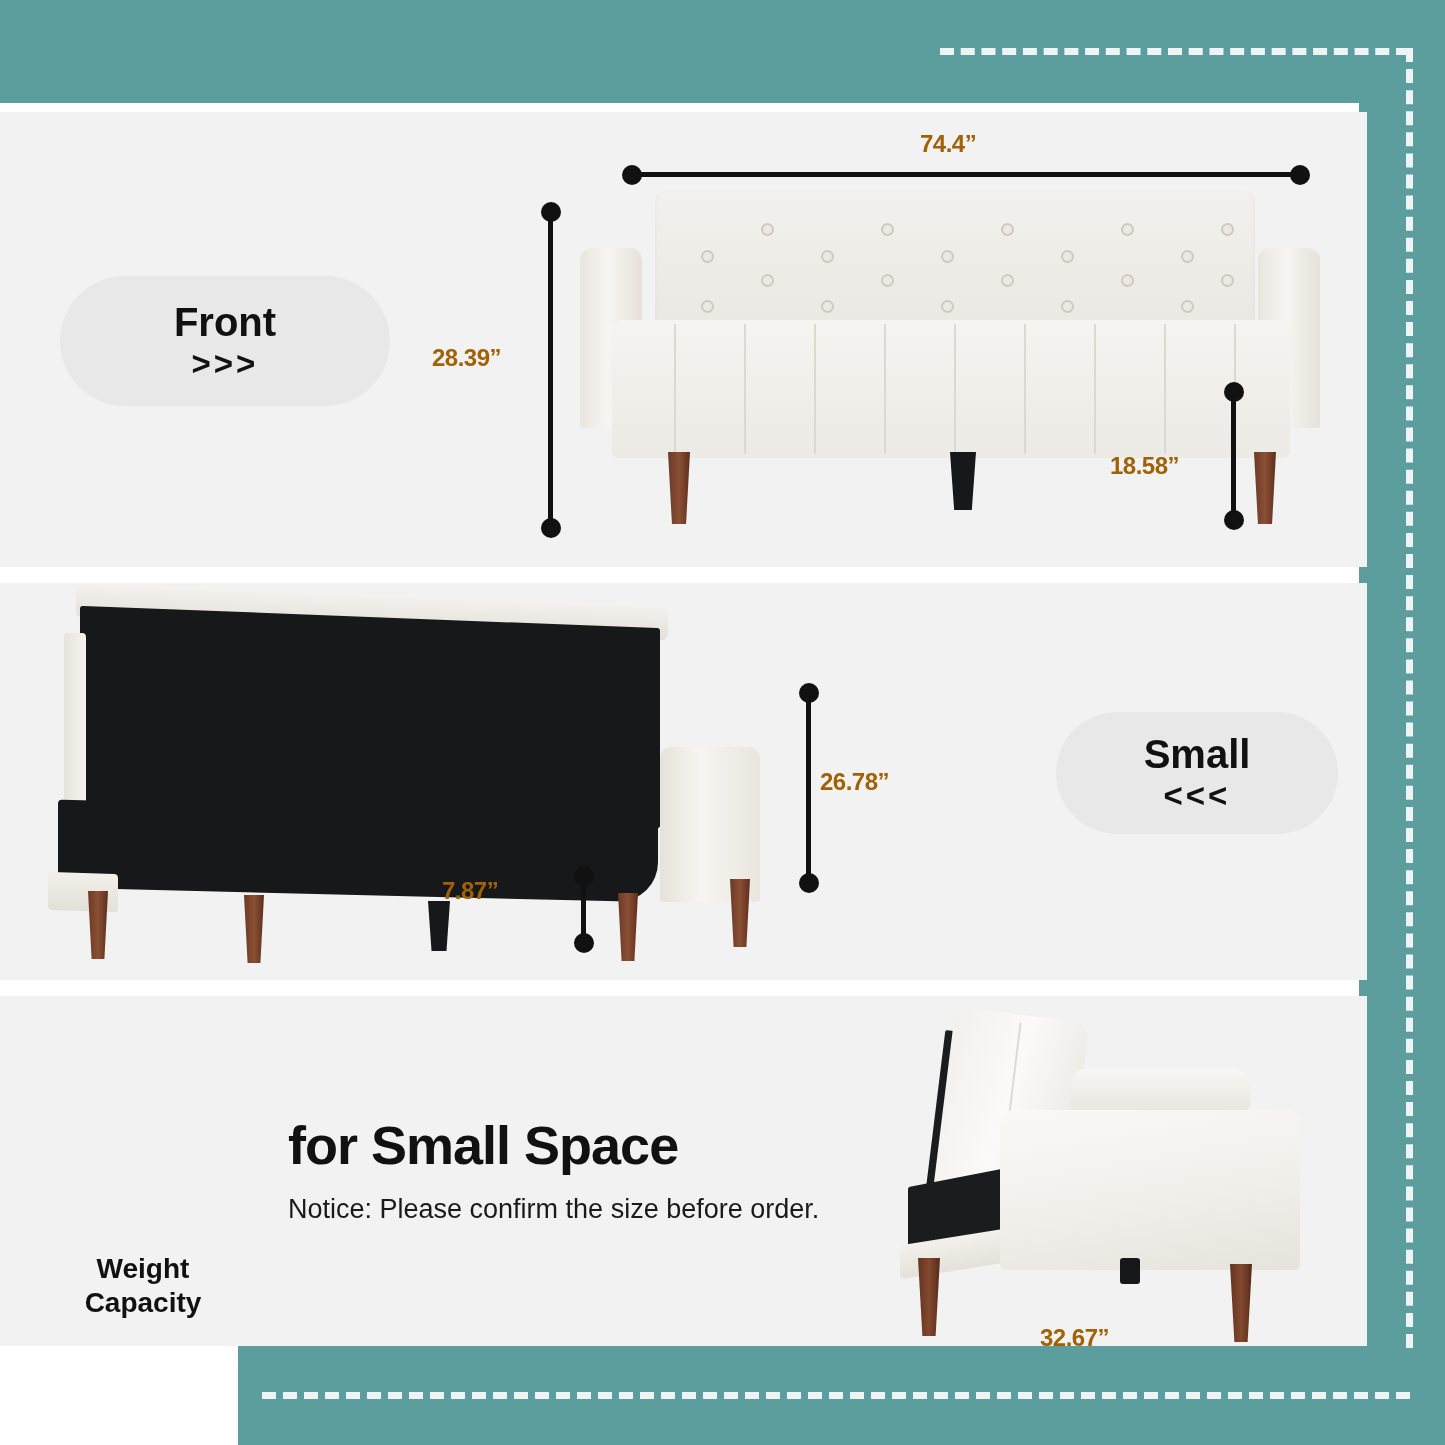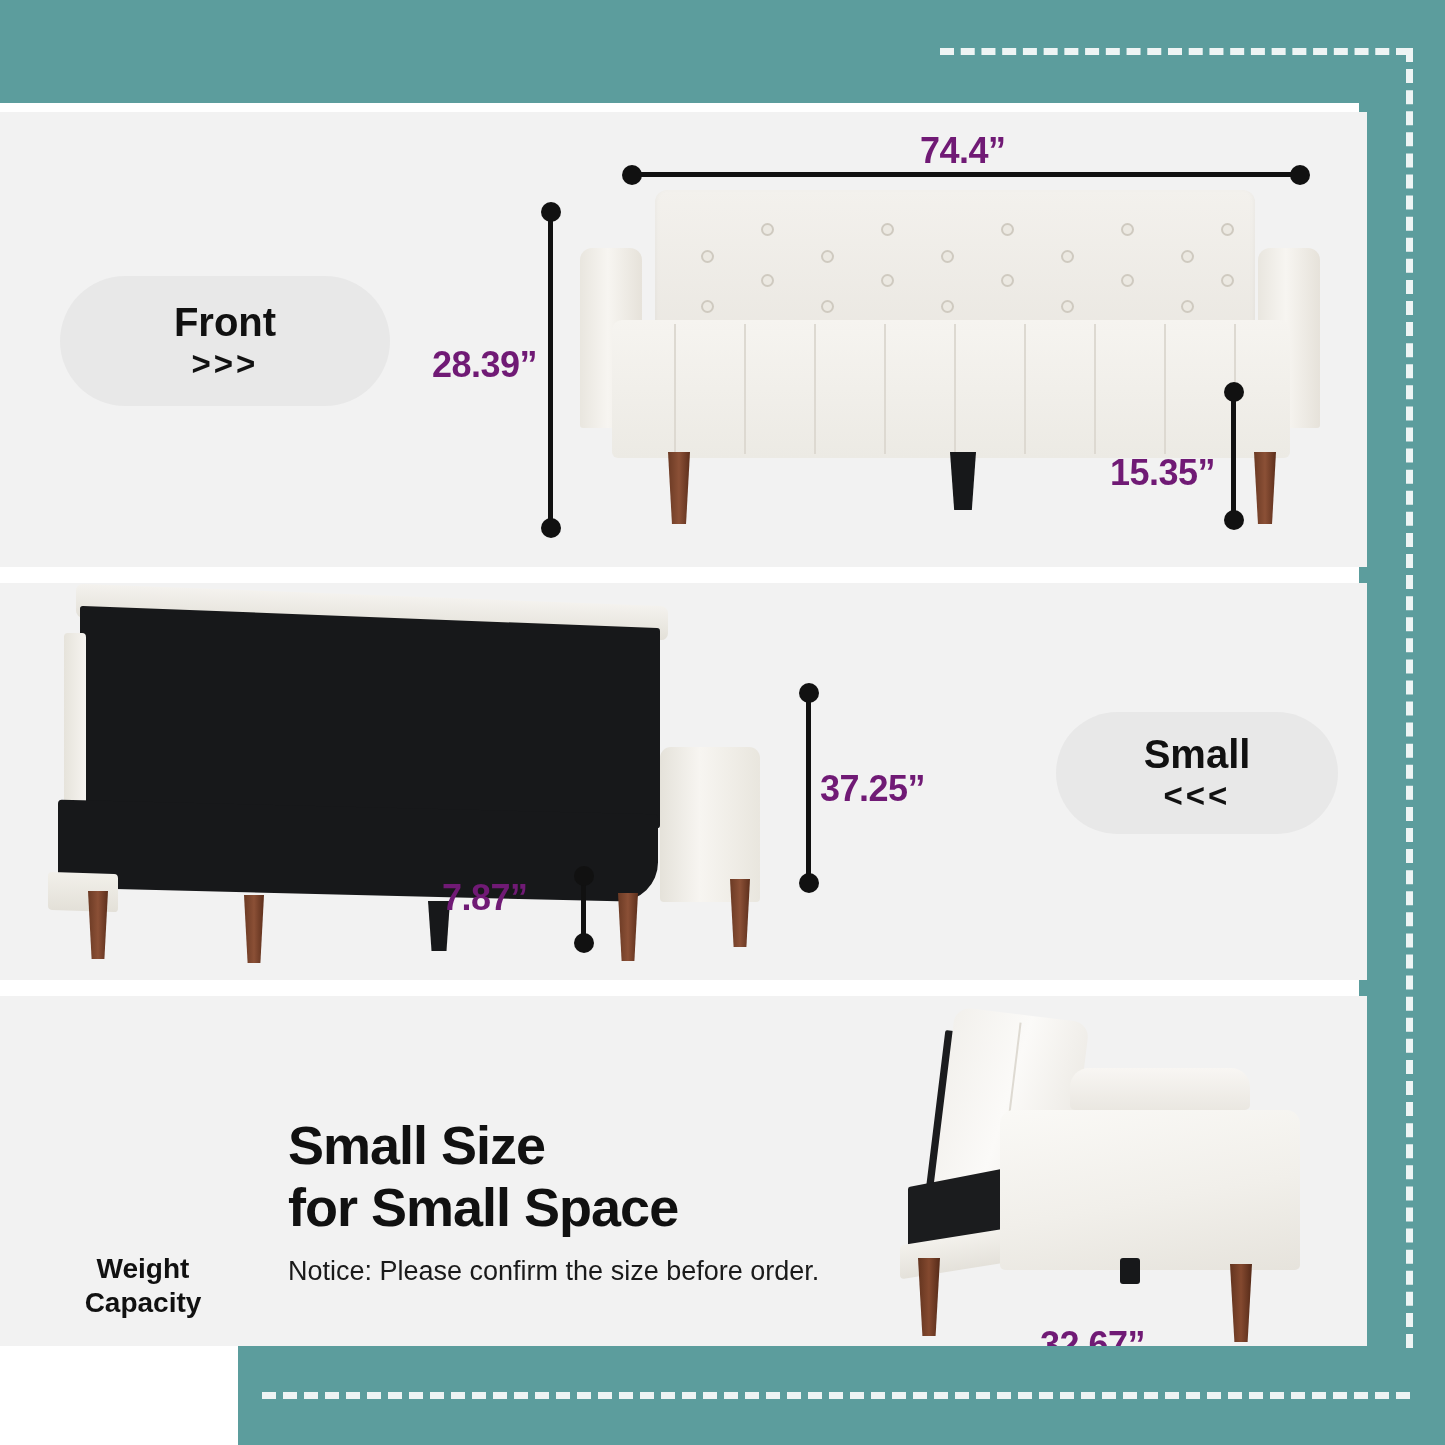--- a/index.html
+++ b/index.html
@@ -69,21 +69,21 @@
 
   
   .dim-line-h, .dim-line-v { position:absolute; }
   .dim-line-h { height:5px; background:#111; }
   .dim-line-v { width:5px; background:#111; }
   .dot {
     position:absolute; width:20px; height:20px;
     background:#111; border-radius:50%;
   }
   .dim-label {
-    position:absolute; font-size:36px; font-weight:600; color:#701a75;
+    position:absolute; font-size:24px; font-weight:600; color:#a16207;
     white-space:nowrap; letter-spacing:-0.5px;
   }
 
   
   .sofa-front { position:absolute; left:570px; top:190px; width:760px; height:345px; }
 
   .sf-back {
     position:absolute; left:85px; top:0px; width:600px; height:160px;
     background:linear-gradient(180deg,#f3f1ed 0%,#eae7e1 100%);
     border-radius:12px 12px 4px 4px;
@@ -318,21 +318,21 @@
     <div class="dim-label" style="left:920px; top:18px;">74.4”</div>
     <div class="dim-line-h" style="left:632px; top:60px; width:668px;"></div>
     <div class="dot" style="left:622px; top:53px;"></div>
     <div class="dot" style="left:1290px; top:53px;"></div>
 
     <div class="dim-label" style="left:432px; top:232px;">28.39”</div>
     <div class="dim-line-v" style="left:548px; top:98px; height:316px;"></div>
     <div class="dot" style="left:541px; top:90px;"></div>
     <div class="dot" style="left:541px; top:406px;"></div>
 
-    <div class="dim-label" style="left:1110px; top:340px;">15.35”</div>
+    <div class="dim-label" style="left:1110px; top:340px;">18.58”</div>
     <div class="dim-line-v" style="left:1231px; top:278px; height:128px;"></div>
     <div class="dot" style="left:1224px; top:270px;"></div>
     <div class="dot" style="left:1224px; top:398px;"></div>
   </div>
 
   <div class="panel" id="panel-back">
 
     <div class="sofa-back" style="left:40px; top:12px;">
       <div class="sb-top-rail"></div>
       <div class="sb-panel"></div>
@@ -345,21 +345,21 @@
       <div class="sb-leg-dark" style="left:388px; top:306px;"></div>
       <div class="sb-leg" style="left:578px; top:298px;"></div>
       <div class="sb-leg" style="left:690px; top:284px;"></div>
     </div>
 
     <div class="pill" style="left:1056px; top:129px; width:282px; height:122px;">
       <div class="pill-title">Small</div>
       <div class="pill-arrows">&lt;&lt;&lt;</div>
     </div>
 
-    <div class="dim-label" style="left:820px; top:185px;">37.25”</div>
+    <div class="dim-label" style="left:820px; top:185px;">26.78”</div>
     <div class="dim-line-v" style="left:806px; top:108px; height:190px;"></div>
     <div class="dot" style="left:799px; top:100px;"></div>
     <div class="dot" style="left:799px; top:290px;"></div>
 
     <div class="dim-label" style="left:442px; top:294px;">7.87”</div>
     <div class="dim-line-v" style="left:581px; top:290px; height:68px;"></div>
     <div class="dot" style="left:574px; top:283px;"></div>
     <div class="dot" style="left:574px; top:350px;"></div>
   </div>
 
@@ -381,19 +381,18 @@
     <div class="dim-label" style="left:1040px; top:328px;">32.67”</div>
 
     <div id="weight-badge" style="left:48px; top:88px;">
       <div class="wb-caption">
         <div>Weight</div>
         <div>Capacity</div>
       </div>
     </div>
 
     <div id="headline" style="left:288px; top:118px;">
-      <div class="hl-line">Small Size</div>
       <div class="hl-line">for Small Space</div>
       <div class="hl-notice">Notice: Please confirm the size before order.</div>
     </div>
   </div>
 
 </div>
 
 </body></html>

